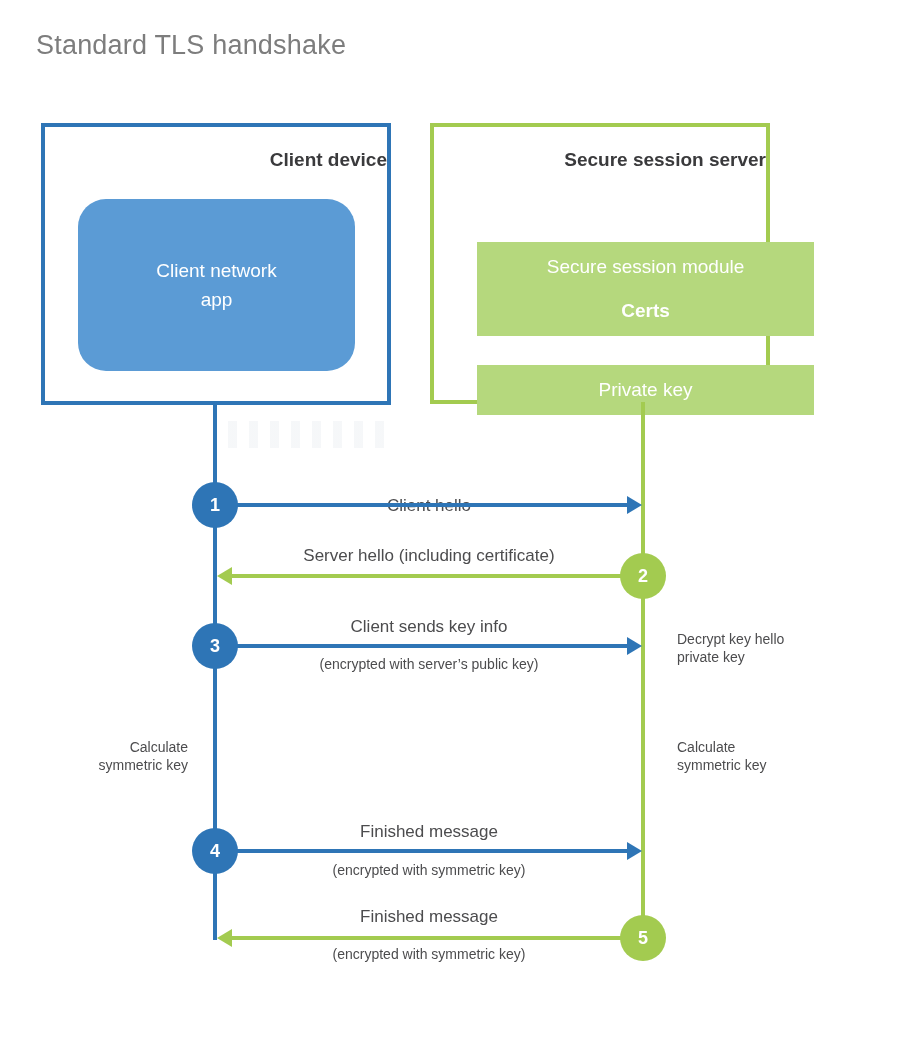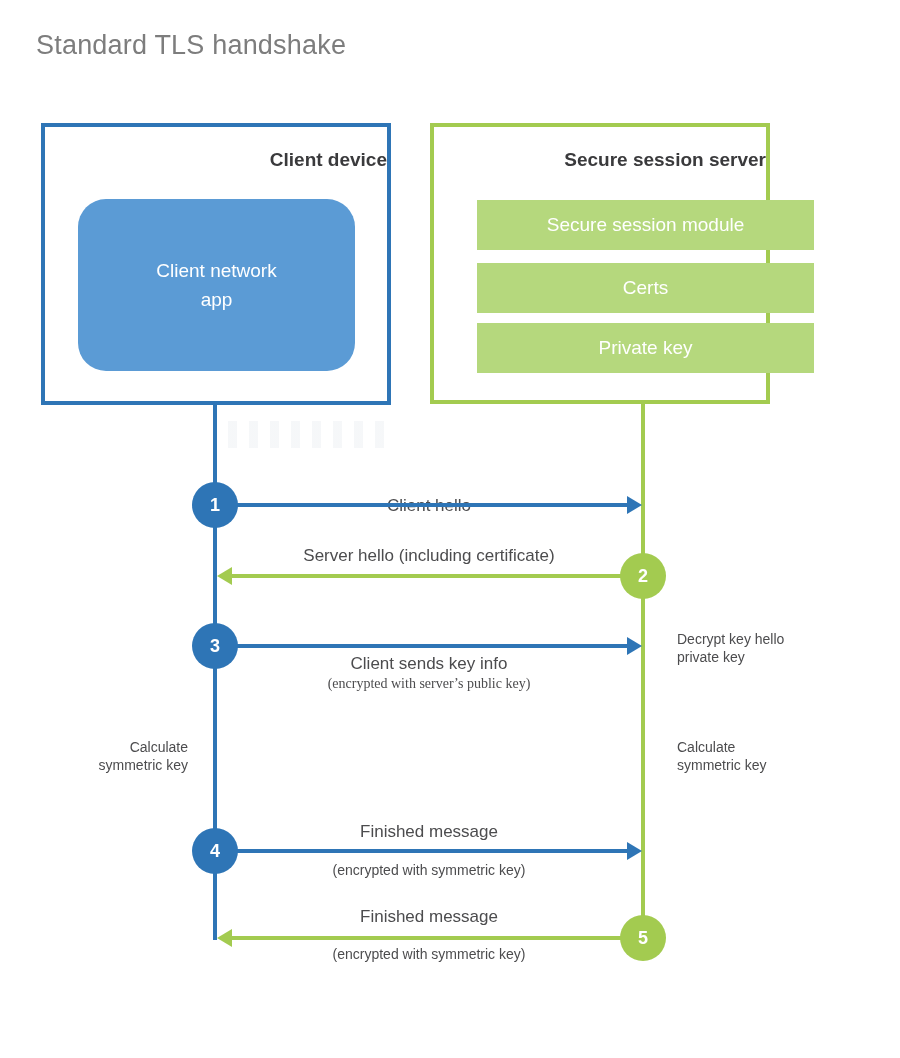--- a/index.html
+++ b/index.html
@@ -26,23 +26,23 @@
   .client-app{
     position:absolute;left:33px;top:72px;width:277px;height:172px;
     background:var(--blue-light,#5b9bd5);
     display:flex;align-items:center;justify-content:center;
     color:#ffffff;font-size:19px;text-align:center;line-height:1.55;white-space:pre-line;border-radius:28px;
   }
   .server-bar{
     position:absolute;left:43px;width:337px;height:50px;
     background:var(--green-light,#b5d87d);
     display:flex;align-items:center;justify-content:center;
-    color:#ffffff;font-size:19px;
+    color:#ffffff;font-size:19px;margin-top:42px;
   }
-  .bar-1{top:73px;} .bar-2{top:136px;} .bar-3{top:196px;}
+  .bar-1{top:73px;} .bar-2{top:117px;font-weight:bold;} .bar-3{top:196px;}
 
   
   .lifeline{width:4px;}
   .lifeline.blue{background:var(--blue,#2e75b6);left:213px;top:403px;height:537px;}
   .lifeline.green{background:var(--green,#a3cb50);left:641px;top:402px;height:536px;}
 
   
   .ghost{
     left:228px;top:421px;width:162px;height:27px;opacity:.55;
     background:repeating-linear-gradient(90deg,#eef1f4 0 9px,transparent 9px 21px);
@@ -114,24 +114,24 @@
       <span>1</span>
     </div>
 
   <div class="abs msg-label" style="top:546px;">Server hello (including certificate)</div>
   <div class="abs msg-line green" style="left:231px;top:574px;width:412px;"></div>
   <div class="abs arrow-head left" style="left:217px;top:567px;"></div>
   <div class="abs step-circle green" style="left:620px;top:553px;">
       <span>2</span>
     </div>
 
-  <div class="abs msg-label" style="top:654px;">Client sends key info</div>
+  <div class="abs msg-label" style="top:617px;">Client sends key info</div>
   <div class="abs msg-line blue" style="left:215px;top:644px;width:413px;"></div>
   <div class="abs arrow-head right" style="left:627px;top:637px;"></div>
-  <div class="abs msg-sublabel" style="top:676px;font-family:Liberation Serif, serif;">(encrypted with server’s public key)</div>
+  <div class="abs msg-sublabel" style="top:656px;">(encrypted with server’s public key)</div>
   <div class="abs step-circle blue" style="left:192px;top:623px;">
       <span>3</span>
     </div>
   <div class="abs side-note note-decrypt">Decrypt key hello
 private key</div>
 
   <div class="abs side-note note-calc-left">Calculate
 symmetric key</div>
   <div class="abs side-note note-calc-right">Calculate
 symmetric key</div>

